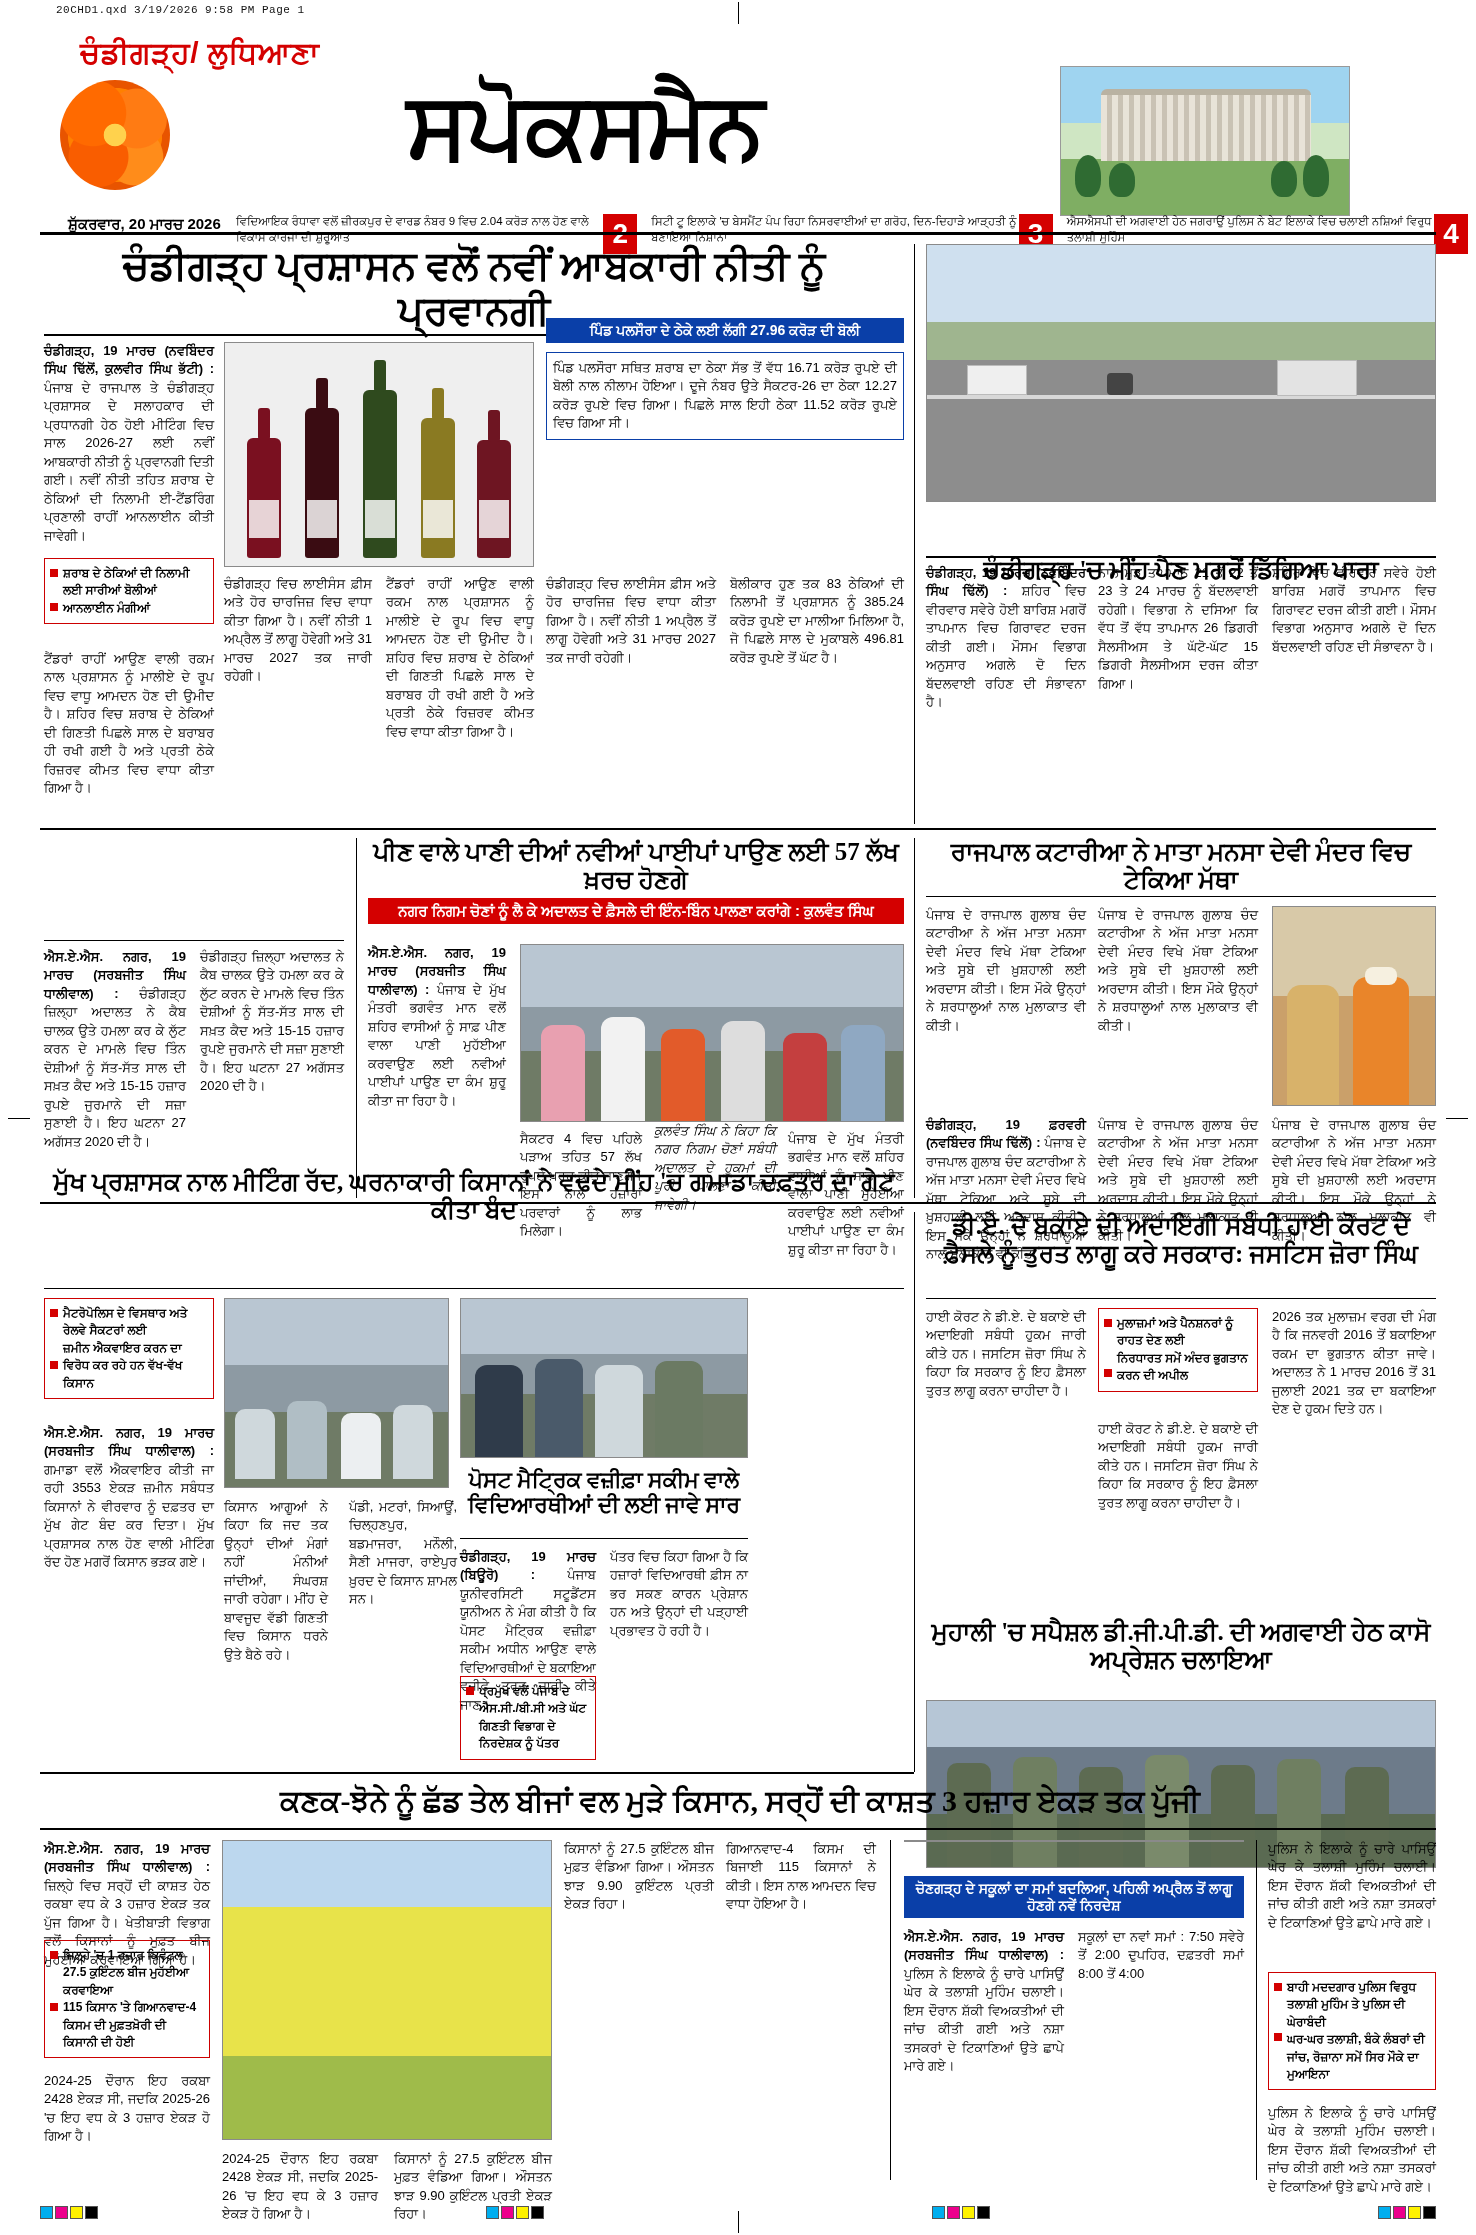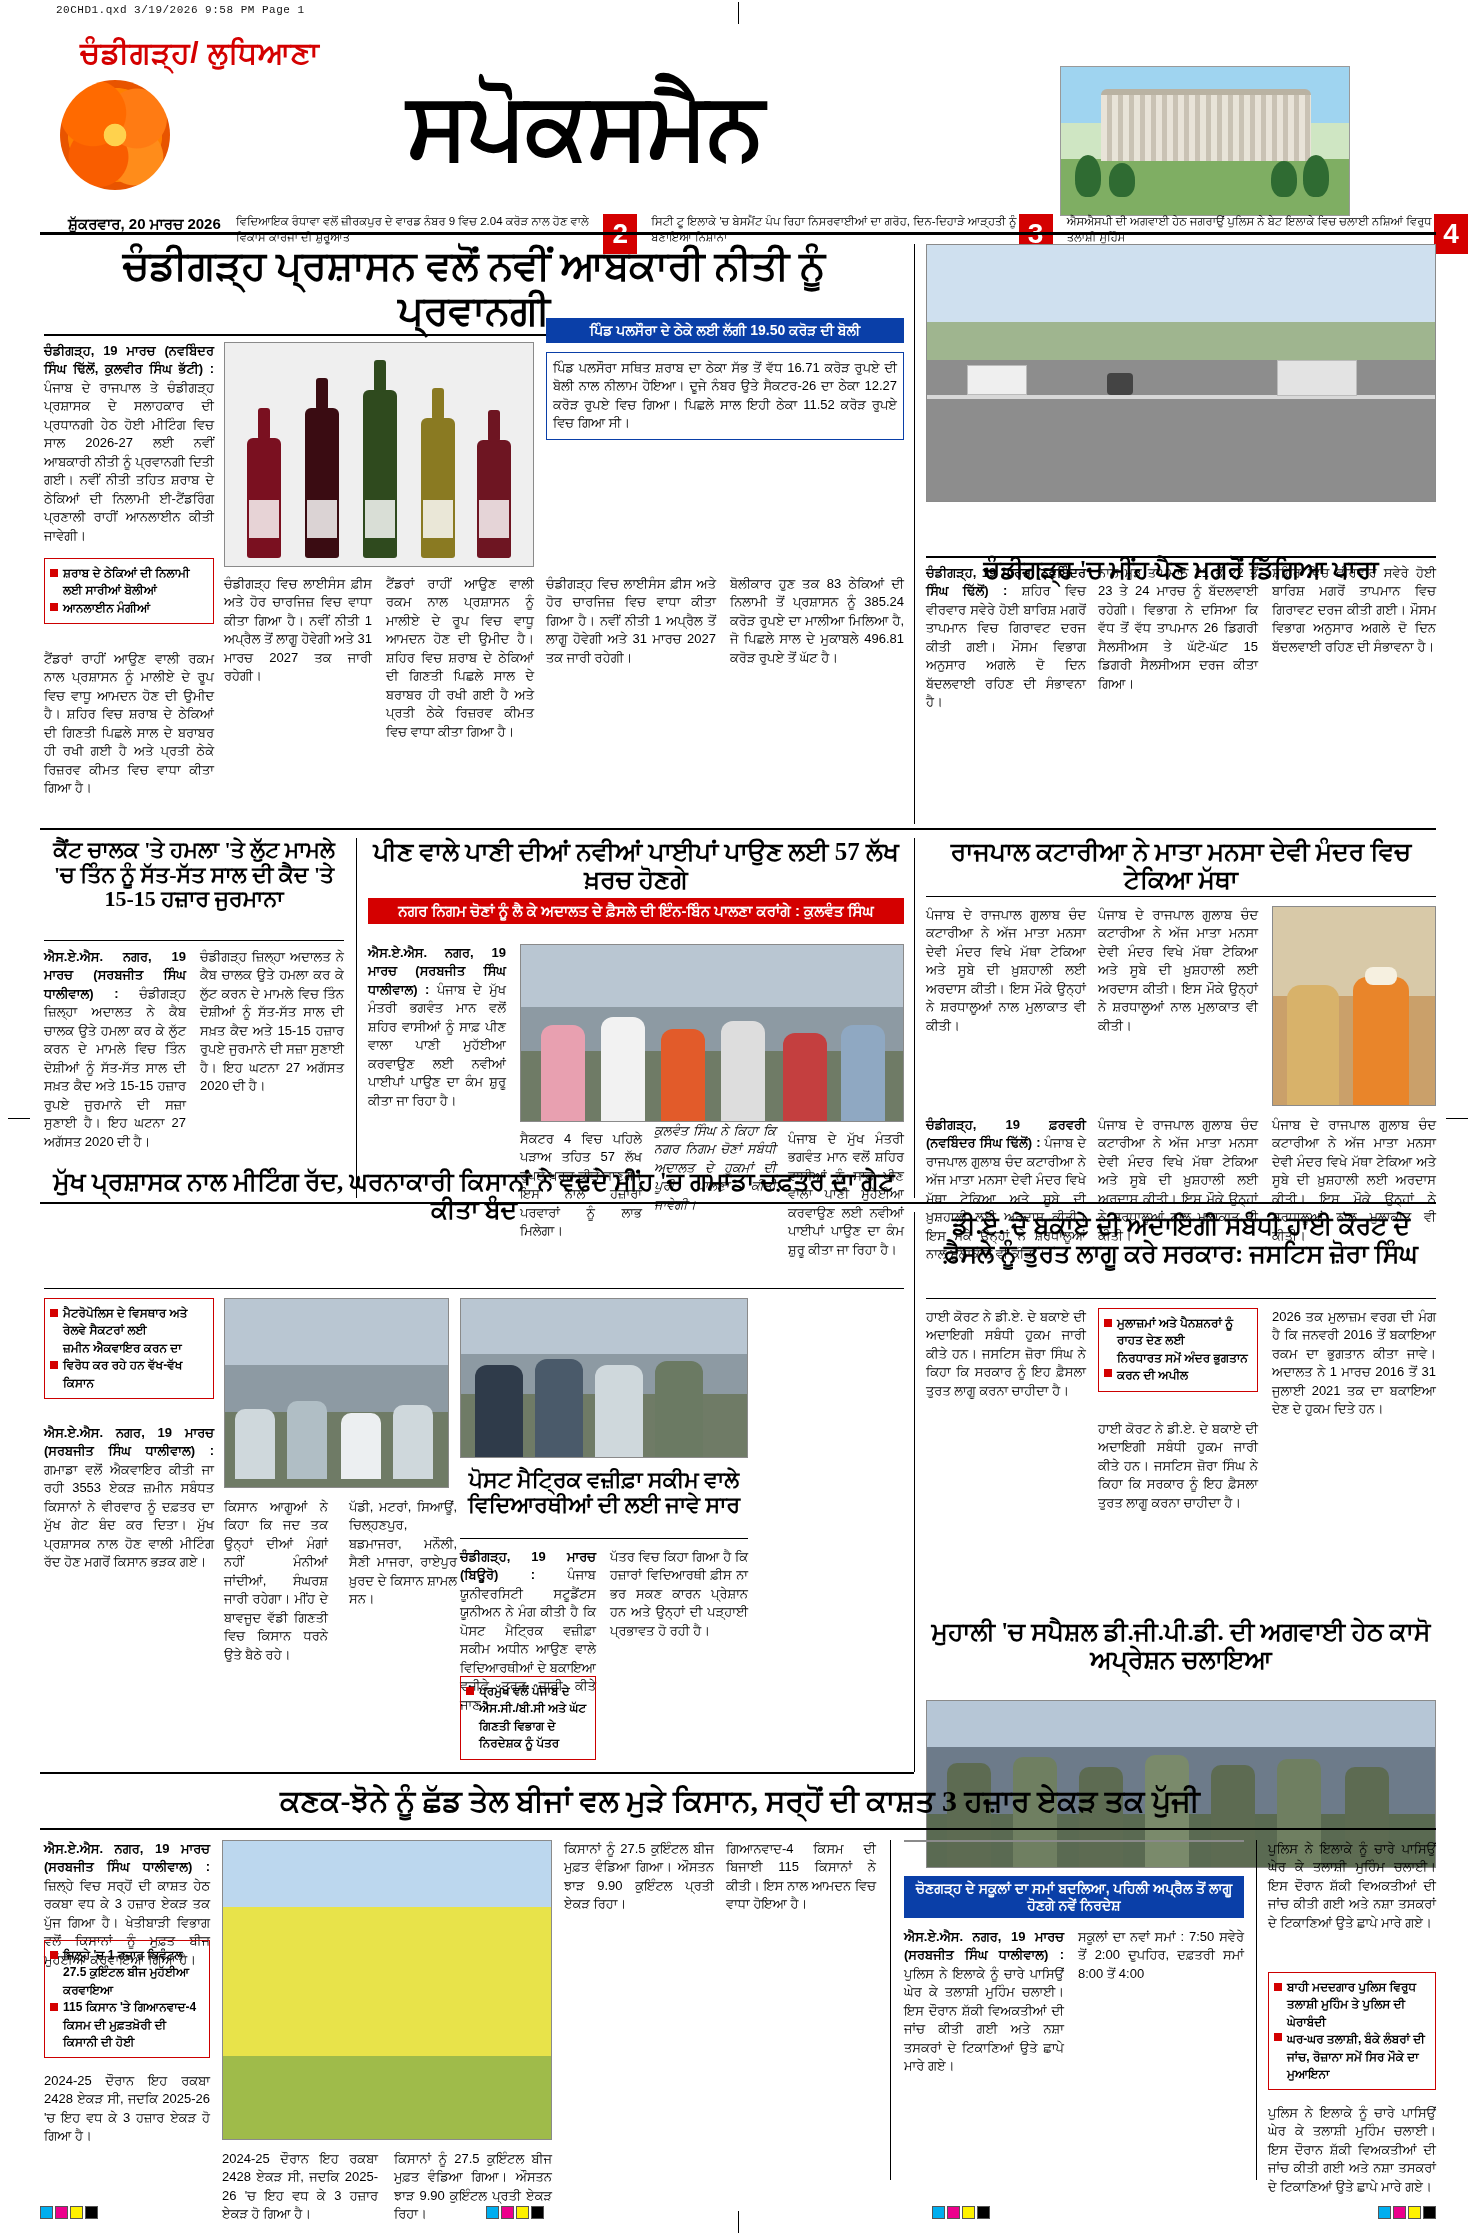--- a/index.html
+++ b/index.html
@@ -235,21 +235,21 @@
         <div class="lbl"></div>
       </div>
   </div>
   <div class="cell body-text" style="left:224px; top:575px; width:148px;">
     <span>ਚੰਡੀਗੜ੍ਹ ਵਿਚ ਲਾਈਸੰਸ ਫ਼ੀਸ ਅਤੇ ਹੋਰ ਚਾਰਜਿਜ਼ ਵਿਚ ਵਾਧਾ ਕੀਤਾ ਗਿਆ ਹੈ। ਨਵੀਂ ਨੀਤੀ 1 ਅਪ੍ਰੈਲ ਤੋਂ ਲਾਗੂ ਹੋਵੇਗੀ ਅਤੇ 31 ਮਾਰਚ 2027 ਤਕ ਜਾਰੀ ਰਹੇਗੀ।</span>
   </div>
   <div class="cell body-text" style="left:386px; top:575px; width:148px;">
     <span>ਟੈਂਡਰਾਂ ਰਾਹੀਂ ਆਉਣ ਵਾਲੀ ਰਕਮ ਨਾਲ ਪ੍ਰਸ਼ਾਸਨ ਨੂੰ ਮਾਲੀਏ ਦੇ ਰੂਪ ਵਿਚ ਵਾਧੂ ਆਮਦਨ ਹੋਣ ਦੀ ਉਮੀਦ ਹੈ। ਸ਼ਹਿਰ ਵਿਚ ਸ਼ਰਾਬ ਦੇ ਠੇਕਿਆਂ ਦੀ ਗਿਣਤੀ ਪਿਛਲੇ ਸਾਲ ਦੇ ਬਰਾਬਰ ਹੀ ਰਖੀ ਗਈ ਹੈ ਅਤੇ ਪ੍ਰਤੀ ਠੇਕੇ ਰਿਜ਼ਰਵ ਕੀਮਤ ਵਿਚ ਵਾਧਾ ਕੀਤਾ ਗਿਆ ਹੈ।</span>
   </div>
 
-  <div class="bluebar" style="position:absolute; left:546px; top:318px; width:358px;">ਪਿੰਡ ਪਲਸੌਰਾ ਦੇ ਠੇਕੇ ਲਈ ਲੱਗੀ 19.50 ਕਰੋੜ ਦੀ ਬੋਲੀ</div>
+  <div class="bluebar" style="position:absolute; left:546px; top:318px; width:358px;">ਪਿੰਡ ਪਲਸੌਰਾ ਦੇ ਠੇਕੇ ਲਈ ਲੱਗੀ 27.96 ਕਰੋੜ ਦੀ ਬੋਲੀ</div>
   <div class="cell body-text box-blue" style="left:546px; top:352px; width:358px; padding:6px;">
     <span>ਪਿੰਡ ਪਲਸੌਰਾ ਸਥਿਤ ਸ਼ਰਾਬ ਦਾ ਠੇਕਾ ਸੱਭ ਤੋਂ ਵੱਧ 16.71 ਕਰੋੜ ਰੁਪਏ ਦੀ ਬੋਲੀ ਨਾਲ ਨੀਲਾਮ ਹੋਇਆ। ਦੂਜੇ ਨੰਬਰ ਉਤੇ ਸੈਕਟਰ-26 ਦਾ ਠੇਕਾ 12.27 ਕਰੋੜ ਰੁਪਏ ਵਿਚ ਗਿਆ। ਪਿਛਲੇ ਸਾਲ ਇਹੀ ਠੇਕਾ 11.52 ਕਰੋੜ ਰੁਪਏ ਵਿਚ ਗਿਆ ਸੀ।</span>
   </div>
   <div class="cell body-text" style="left:546px; top:575px; width:170px;">
     <span>ਚੰਡੀਗੜ੍ਹ ਵਿਚ ਲਾਈਸੰਸ ਫ਼ੀਸ ਅਤੇ ਹੋਰ ਚਾਰਜਿਜ਼ ਵਿਚ ਵਾਧਾ ਕੀਤਾ ਗਿਆ ਹੈ। ਨਵੀਂ ਨੀਤੀ 1 ਅਪ੍ਰੈਲ ਤੋਂ ਲਾਗੂ ਹੋਵੇਗੀ ਅਤੇ 31 ਮਾਰਚ 2027 ਤਕ ਜਾਰੀ ਰਹੇਗੀ।</span>
   </div>
   <div class="cell body-text" style="left:730px; top:575px; width:174px;">
     <span>ਬੋਲੀਕਾਰ ਹੁਣ ਤਕ 83 ਠੇਕਿਆਂ ਦੀ ਨਿਲਾਮੀ ਤੋਂ ਪ੍ਰਸ਼ਾਸਨ ਨੂੰ 385.24 ਕਰੋੜ ਰੁਪਏ ਦਾ ਮਾਲੀਆ ਮਿਲਿਆ ਹੈ, ਜੋ ਪਿਛਲੇ ਸਾਲ ਦੇ ਮੁਕਾਬਲੇ 496.81 ਕਰੋੜ ਰੁਪਏ ਤੋਂ ਘੱਟ ਹੈ।</span>
   </div>
 
@@ -271,23 +271,20 @@
   </div>
   <div class="cell body-text" style="left:1098px; top:564px; width:160px;">
     <span>ਨਾਲ ਮੁੜ ਤਾਪਮਾਨ 21 ਤੋਂ 22 ਤੋਂ 23 ਤੇ 24 ਮਾਰਚ ਨੂੰ ਬੱਦਲਵਾਈ ਰਹੇਗੀ। ਵਿਭਾਗ ਨੇ ਦਸਿਆ ਕਿ ਵੱਧ ਤੋਂ ਵੱਧ ਤਾਪਮਾਨ 26 ਡਿਗਰੀ ਸੈਲਸੀਅਸ ਤੇ ਘੱਟੋ-ਘੱਟ 15 ਡਿਗਰੀ ਸੈਲਸੀਅਸ ਦਰਜ ਕੀਤਾ ਗਿਆ।</span>
   </div>
   <div class="cell body-text" style="left:1272px; top:564px; width:164px;">
     <span>ਸ਼ਹਿਰ ਵਿਚ ਵੀਰਵਾਰ ਸਵੇਰੇ ਹੋਈ ਬਾਰਿਸ਼ ਮਗਰੋਂ ਤਾਪਮਾਨ ਵਿਚ ਗਿਰਾਵਟ ਦਰਜ ਕੀਤੀ ਗਈ। ਮੌਸਮ ਵਿਭਾਗ ਅਨੁਸਾਰ ਅਗਲੇ ਦੋ ਦਿਨ ਬੱਦਲਵਾਈ ਰਹਿਣ ਦੀ ਸੰਭਾਵਨਾ ਹੈ।</span>
   </div>
 
   <div class="rule" style="left:40px; top:828px; width:1396px; height:2px;"></div>
 
-  <div class="cell" style="left:44px; top:838px; width:300px;">
-    <div class="headline col-hl">ਕੈਂਟ ਚਾਲਕ 'ਤੇ ਹਮਲਾ 'ਤੇ ਲੁੱਟ ਮਾਮਲੇ 'ਚ ਤਿੰਨ ਨੂੰ ਸੱਤ-ਸੱਤ ਸਾਲ ਦੀ ਕੈਦ 'ਤੇ 15-15 ਹਜ਼ਾਰ ਜੁਰਮਾਨਾ</div>
-  </div>
   <div class="rule" style="left:44px; top:940px; width:300px; height:1px;"></div>
   <div class="cell body-text" style="left:44px; top:948px; width:142px;">
     <span class="lead">ਐਸ.ਏ.ਐਸ. ਨਗਰ, 19 ਮਾਰਚ (ਸਰਬਜੀਤ ਸਿੰਘ ਧਾਲੀਵਾਲ) :</span>
     <span>ਚੰਡੀਗੜ੍ਹ ਜ਼ਿਲ੍ਹਾ ਅਦਾਲਤ ਨੇ ਕੈਬ ਚਾਲਕ ਉਤੇ ਹਮਲਾ ਕਰ ਕੇ ਲੁੱਟ ਕਰਨ ਦੇ ਮਾਮਲੇ ਵਿਚ ਤਿੰਨ ਦੋਸ਼ੀਆਂ ਨੂੰ ਸੱਤ-ਸੱਤ ਸਾਲ ਦੀ ਸਖ਼ਤ ਕੈਦ ਅਤੇ 15-15 ਹਜ਼ਾਰ ਰੁਪਏ ਜੁਰਮਾਨੇ ਦੀ ਸਜ਼ਾ ਸੁਣਾਈ ਹੈ। ਇਹ ਘਟਨਾ 27 ਅਗੱਸਤ 2020 ਦੀ ਹੈ।</span>
   </div>
   <div class="cell body-text" style="left:200px; top:948px; width:144px;">
     <span>ਚੰਡੀਗੜ੍ਹ ਜ਼ਿਲ੍ਹਾ ਅਦਾਲਤ ਨੇ ਕੈਬ ਚਾਲਕ ਉਤੇ ਹਮਲਾ ਕਰ ਕੇ ਲੁੱਟ ਕਰਨ ਦੇ ਮਾਮਲੇ ਵਿਚ ਤਿੰਨ ਦੋਸ਼ੀਆਂ ਨੂੰ ਸੱਤ-ਸੱਤ ਸਾਲ ਦੀ ਸਖ਼ਤ ਕੈਦ ਅਤੇ 15-15 ਹਜ਼ਾਰ ਰੁਪਏ ਜੁਰਮਾਨੇ ਦੀ ਸਜ਼ਾ ਸੁਣਾਈ ਹੈ। ਇਹ ਘਟਨਾ 27 ਅਗੱਸਤ 2020 ਦੀ ਹੈ।</span>
   </div>
 
   <div class="colsep" style="left:356px; top:838px; height:360px;"></div>

